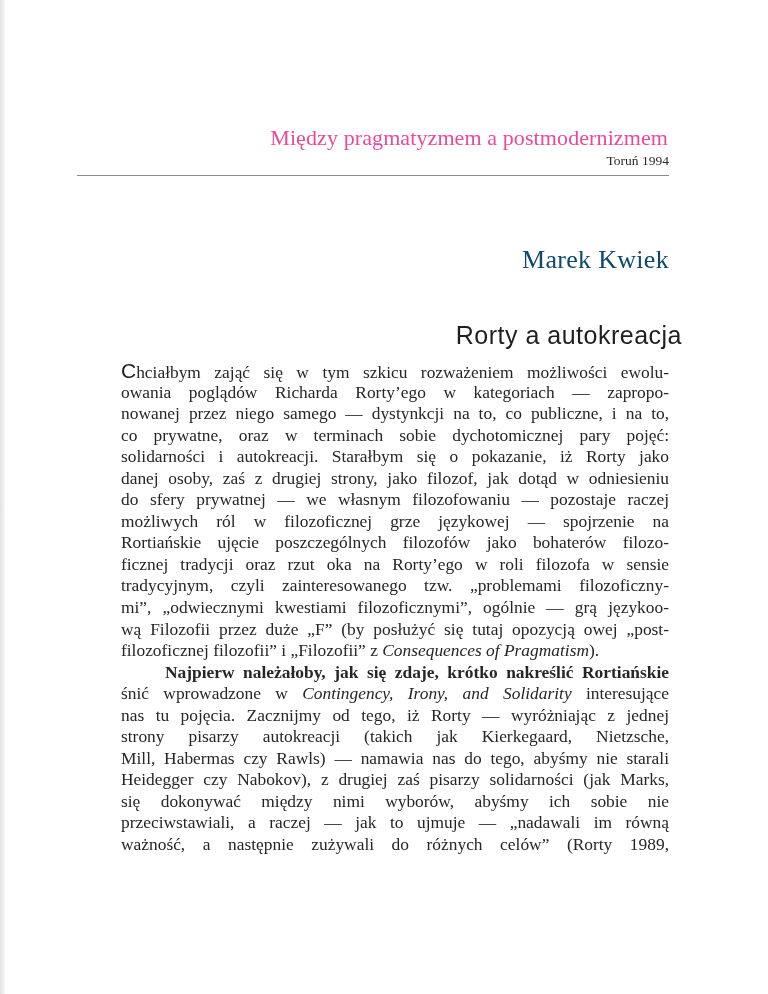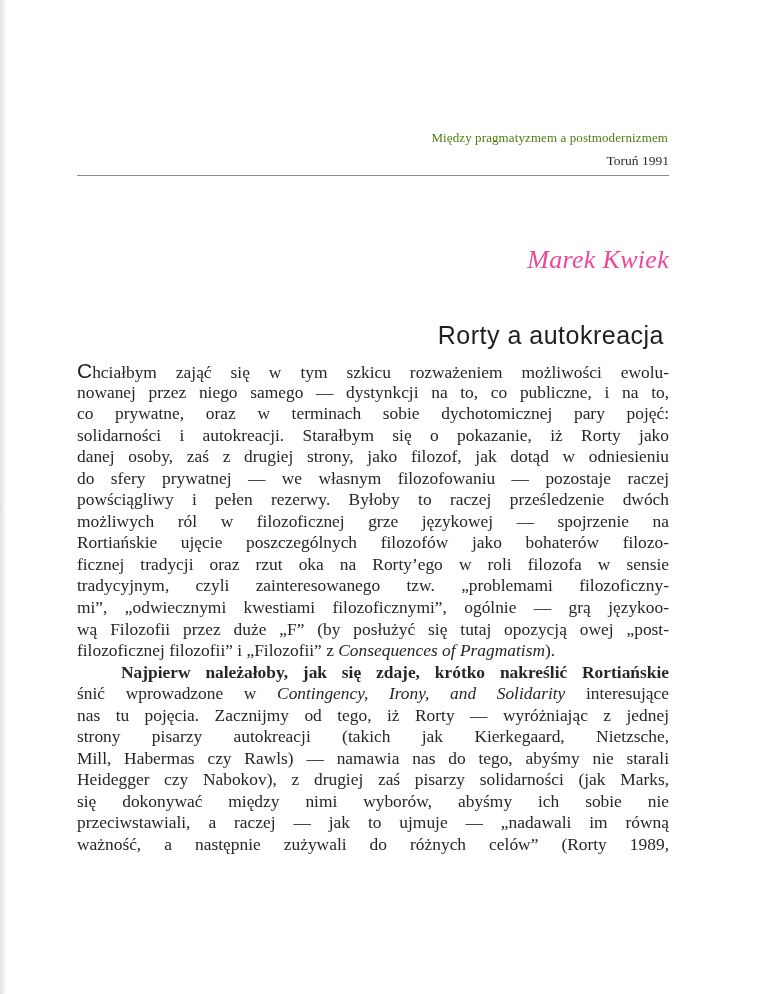--- a/index.html
+++ b/index.html
@@ -22,52 +22,51 @@
       background: linear-gradient(to right, #e2e2e2, #f7f7f7);
     }
     .header {
       position: absolute;
       left: 77px;
       top: 126px;
       width: 592px;
     }
     .book-title {
       text-align: right;
-      font-size: 13px;
+      font-size: 22px;
       line-height: 24px;
-      color: #4d7c0f;
+      color: #ec4899;
       letter-spacing: 0.1px;
       padding-right: 1px;
     }
     .book-place {
       text-align: right;
       font-size: 13.5px;
       line-height: 18px;
       color: #2a2a2a;
       margin-top: 2px;
     }
     .header-rule {
       height: 1px;
       background: #8a8a8a;
       margin-top: 5px;
       border: none;
     }
     .author {
       position: absolute;
       right: 99px;
       top: 244px;
-      font-style: italic;
       font-size: 26px;
       line-height: 32px;
-      color: #ec4899;
+      color: #0c4a6e;
       letter-spacing: 0.3px;
     }
     .article-title {
       position: absolute;
-      right: 104px;
+      right: 86px;
       top: 320px;
       font-family: "Liberation Sans", "DejaVu Sans", sans-serif;
       font-size: 25px;
       line-height: 30px;
       color: #1f1f1f;
       letter-spacing: 0.5px;
     }
     .body-text {
       position: absolute;
       left: 77px;
@@ -77,20 +76,21 @@
       line-height: 21.55px;
       color: #262626;
     }
     .line {
       display: block;
       white-space: nowrap;
       text-align: justify;
       text-align-last: justify;
       height: 21.55px;
       overflow: visible;
+      margin-left: 44px;
     }
     .line.last {
       text-align-last: left;
     }
     .line.indent {
       padding-left: 44px;
       box-sizing: border-box;
       font-weight: bold;
     }
     .dropcap {
@@ -102,36 +102,36 @@
       font-style: italic;
     }
   </style>
 </head>
 <body>
 
 <div class="left-edge"></div>
 
 <div class="header">
   <div class="book-title">Między pragmatyzmem a postmodernizmem</div>
-  <div class="book-place">Toruń 1991</div>
+  <div class="book-place">Toruń 1994</div>
   <div class="header-rule"></div>
 </div>
 
 <div class="author">Marek Kwiek</div>
 
 <div class="article-title">Rorty a autokreacja</div>
 
 <div class="body-text" id="body-text">
     <span class="line"><span class="dropcap">C</span><span>hciałbym zająć się w tym szkicu rozważeniem możliwości ewolu-</span></span>
+    <span class="line"><span>owania poglądów Richarda Rorty’ego w kategoriach — zapropo-</span></span>
     <span class="line"><span>nowanej przez niego samego — dystynkcji na to, co publiczne, i na to,</span></span>
     <span class="line"><span>co prywatne, oraz w terminach sobie dychotomicznej pary pojęć:</span></span>
     <span class="line"><span>solidarności i autokreacji. Starałbym się o pokazanie, iż Rorty jako</span></span>
     <span class="line"><span>danej osoby, zaś z drugiej strony, jako filozof, jak dotąd w odniesieniu</span></span>
     <span class="line"><span>do sfery prywatnej — we własnym filozofowaniu — pozostaje raczej</span></span>
-    <span class="line"><span>powściągliwy i pełen rezerwy. Byłoby to raczej prześledzenie dwóch</span></span>
     <span class="line"><span>możliwych ról w filozoficznej grze językowej — spojrzenie na</span></span>
     <span class="line"><span>Rortiańskie ujęcie poszczególnych filozofów jako bohaterów filozo-</span></span>
     <span class="line"><span>ficznej tradycji oraz rzut oka na Rorty’ego w roli filozofa w sensie</span></span>
     <span class="line"><span>tradycyjnym, czyli zainteresowanego tzw. „problemami filozoficzny-</span></span>
     <span class="line"><span>mi”, „odwiecznymi kwestiami filozoficznymi”, ogólnie — grą językoo-</span></span>
     <span class="line"><span>wą Filozofii przez duże „F” (by posłużyć się tutaj opozycją owej „post-</span></span>
     <span class="line last"><span>filozoficznej filozofii” i „Filozofii” z </span><span class="it">Consequences of Pragmatism</span><span>).</span></span>
     <span class="line indent"><span>Najpierw należałoby, jak się zdaje, krótko nakreślić Rortiańskie</span></span>
     <span class="line"><span>śnić wprowadzone w </span><span class="it">Contingency, Irony, and Solidarity</span><span> interesujące</span></span>
     <span class="line"><span>nas tu pojęcia. Zacznijmy od tego, iż Rorty — wyróżniając z jednej</span></span>

